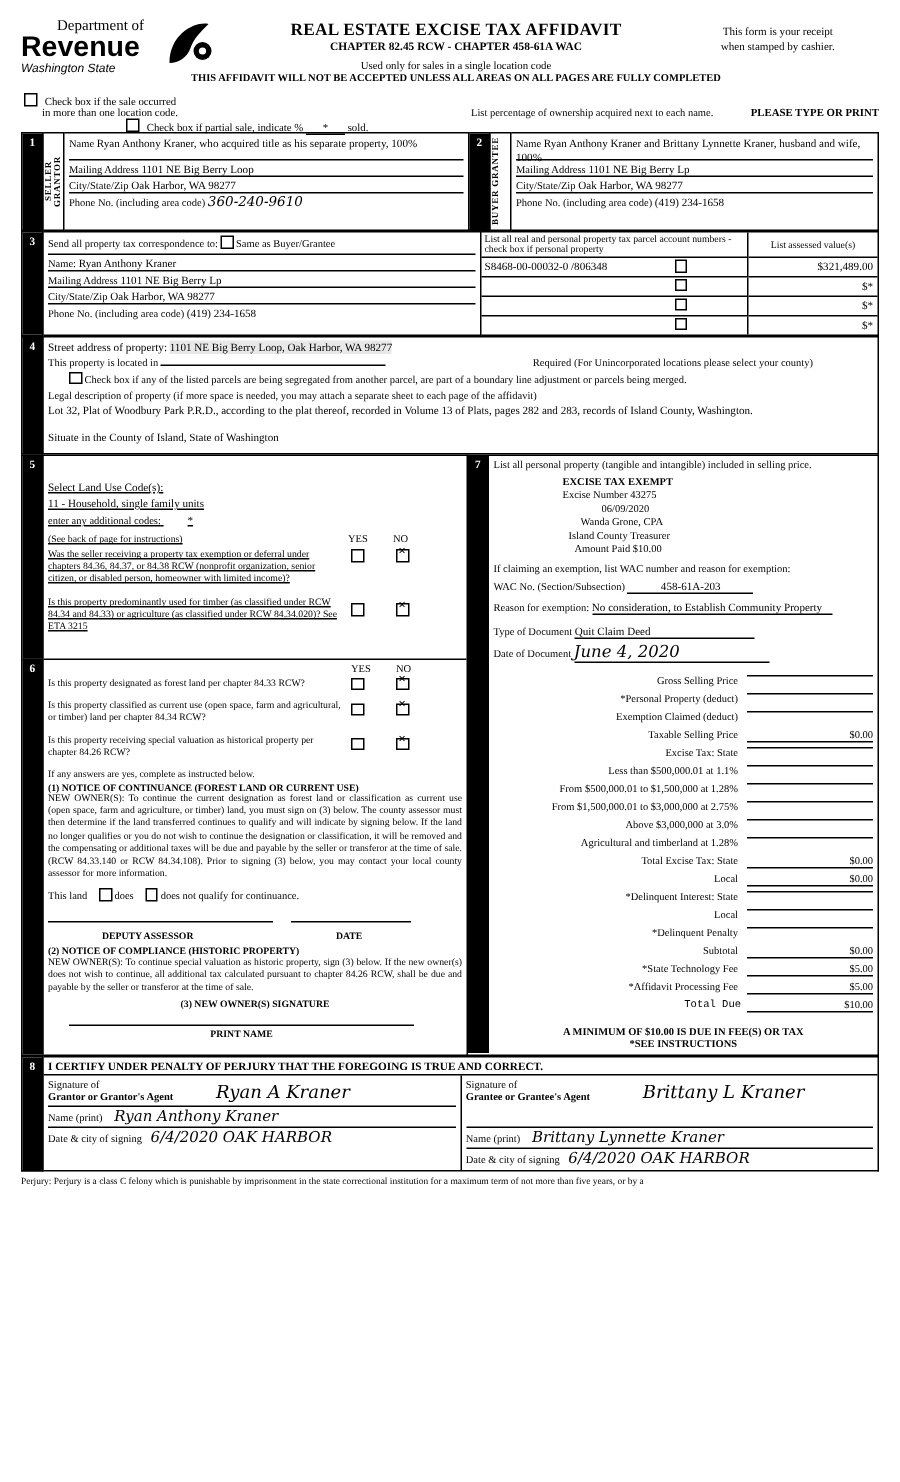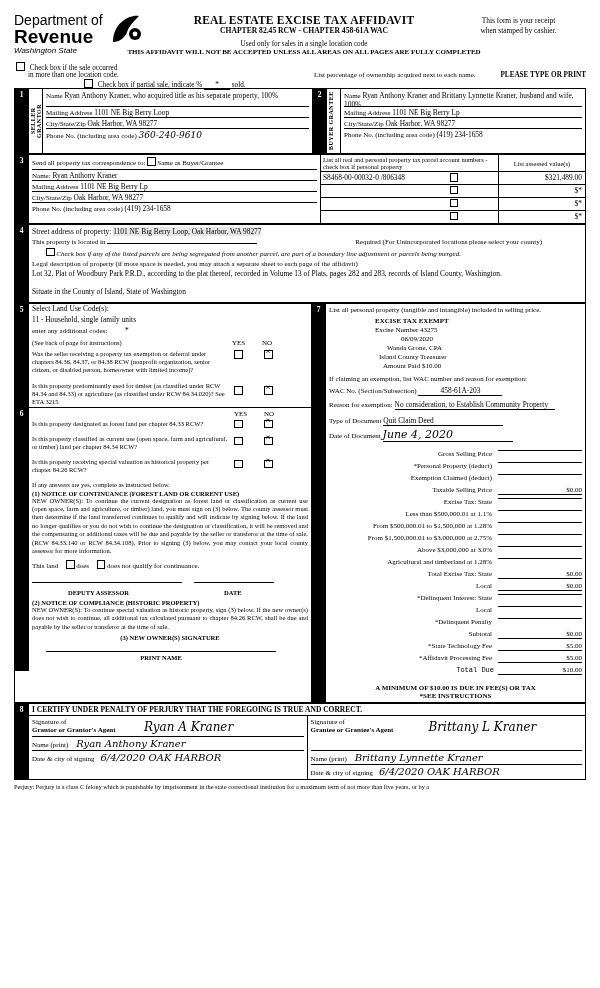--- a/index.html
+++ b/index.html
@@ -8,21 +8,21 @@
     font-family:"Liberation Serif", serif;
     font-size:7.2px;color:#000;
     position:relative;
   }
   .page{position:relative;width:600px;height:988px;padding:0;box-sizing:border-box;}
   .wrap{position:absolute;left:14px;top:10px;width:572px;}
 
   
   .hdr{position:relative;height:48px;}
   .dept{position:absolute;left:0;top:2px;width:140px;}
-  .dept .d1{font-size:14px;font-family:Liberation Sans, sans-serif;}
+  .dept .d1{font-size:10px;font-family:Liberation Serif, serif;margin-left:24px;}
   .dept .d2{font-size:19px;font-weight:bold;font-family:"Liberation Sans",sans-serif;line-height:18px;}
   .dept .d3{font-size:8px;font-style:italic;font-family:"Liberation Sans",sans-serif;}
   .logoR{position:absolute;left:95px;top:2px;width:34px;height:34px;}
   .title{position:absolute;left:150px;top:4px;width:280px;text-align:center;}
   .title .t1{font-size:11.5px;font-weight:bold;font-family:"Liberation Serif",serif;letter-spacing:.2px;}
   .title .t2{font-size:7.6px;font-weight:bold;}
   .receipt{position:absolute;right:0;top:6px;width:135px;text-align:center;font-size:7.4px;line-height:10px;}
   .notice{position:absolute;left:60px;top:38px;width:460px;text-align:center;font-size:7px;font-weight:bold;}
 
   .cb{display:inline-block;width:7px;height:7px;border:1px solid #000;vertical-align:-1px;margin-right:3px;}
@@ -217,21 +217,21 @@
       <td class="bx cell">
         <div>
           <span class="t75">Street address of property:</span>
           <span class="val" style="background:#e8e8e8;">1101 NE Big Berry Loop, Oak Harbor, WA 98277</span>
         </div>
         <div style="position:relative;margin-top:2px;">
           <span class="t7">This property is located in</span>
           <span style="display:inline-block;width:150px;border-bottom:1px solid #000;"></span>
           <span class="t7" style="position:absolute;right:40px;">Required (For Unincorporated locations please select your county)</span>
         </div>
-        <div style="margin-top:2px;font-style:italic;">
+        <div style="margin-top:2px;">
           <span class="smallcb" style="margin-left:14px;"></span>
           <span class="t7">Check box if any of the listed parcels are being segregated from another parcel, are part of a boundary line adjustment or parcels being merged.</span>
         </div>
         <div style="margin-top:3px;" class="t7">Legal description of property (if more space is needed, you may attach a separate sheet to each page of the affidavit)</div>
         <div class="val" style="margin-top:1px;line-height:10px;">Lot 32, Plat of Woodbury Park P.R.D., according to the plat thereof, recorded in Volume 13 of Plats, pages 282 and 283, records of Island County, Washington.</div>
         <div style="height:8px;"></div>
         <div class="val">Situate in the County of Island, State of Washington</div>
         <div style="height:4px;"></div>
       </td>
     </tr>
@@ -241,21 +241,21 @@
   <table class="main">
     <tbody>
           <tr>
 
       <td class="bx" style="width:296px;padding:0;vertical-align:top;">
 
         <table style="width:100%;border-collapse:collapse;table-layout:fixed;">
           <tbody>
                   <tr>
             <td class="num" style="width:11px;border-right:1px solid #000;vertical-align:top;">5</td>
-            <td style="padding:0 3px;">
+            <td style="padding:16px 3px;text-decoration:underline;">
               <div class="t75">Select Land Use Code(s):</div>
               <div class="val" style="margin-top:2px;">11 - Household, single family units</div>
               <div style="margin-top:2px;">
                 <span class="t7">enter any additional codes:</span>
                 <span class="val" style="margin-left:16px;">*</span>
               </div>
               <div style="position:relative;margin-top:4px;height:11px;">
                 <span class="t65">(See back of page for instructions)</span>
                 <span class="t7" style="position:absolute;left:200px;">YES</span>
                 <span class="t7" style="position:absolute;left:230px;">NO</span>

